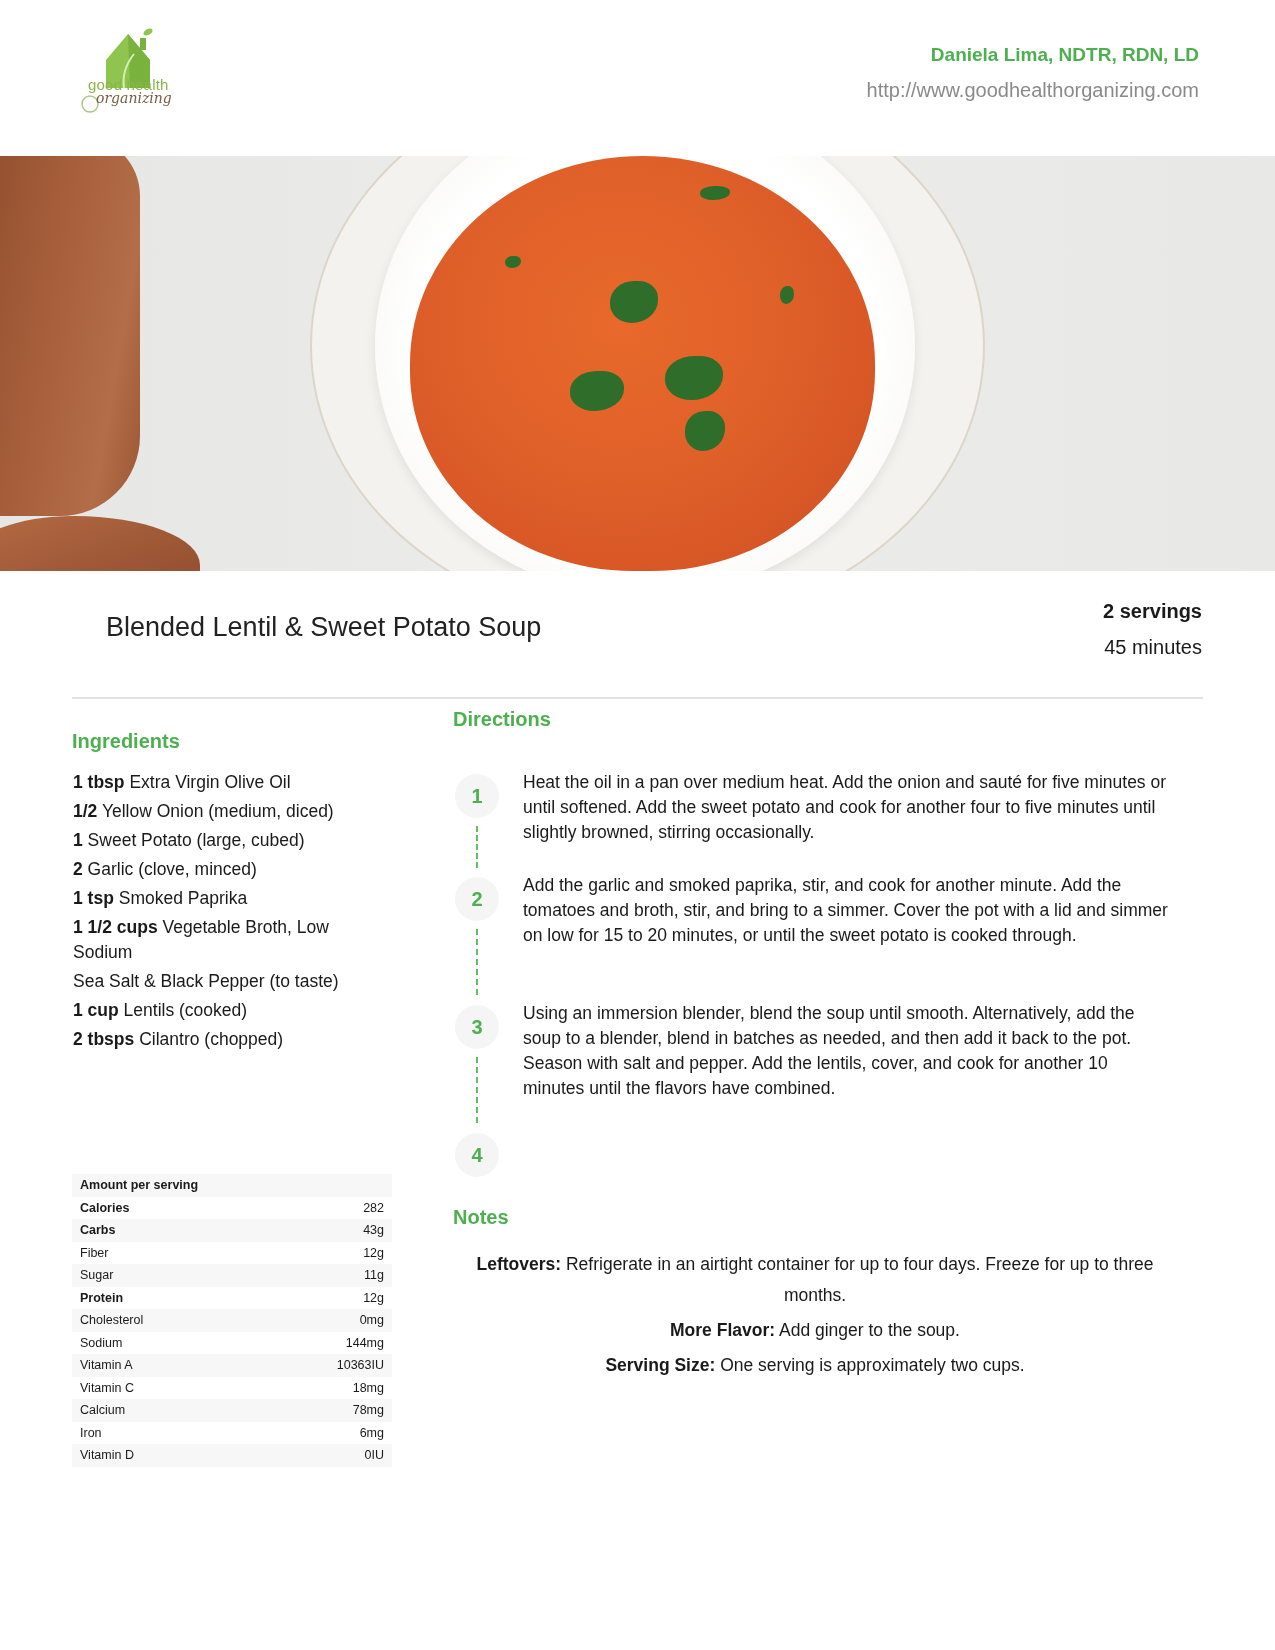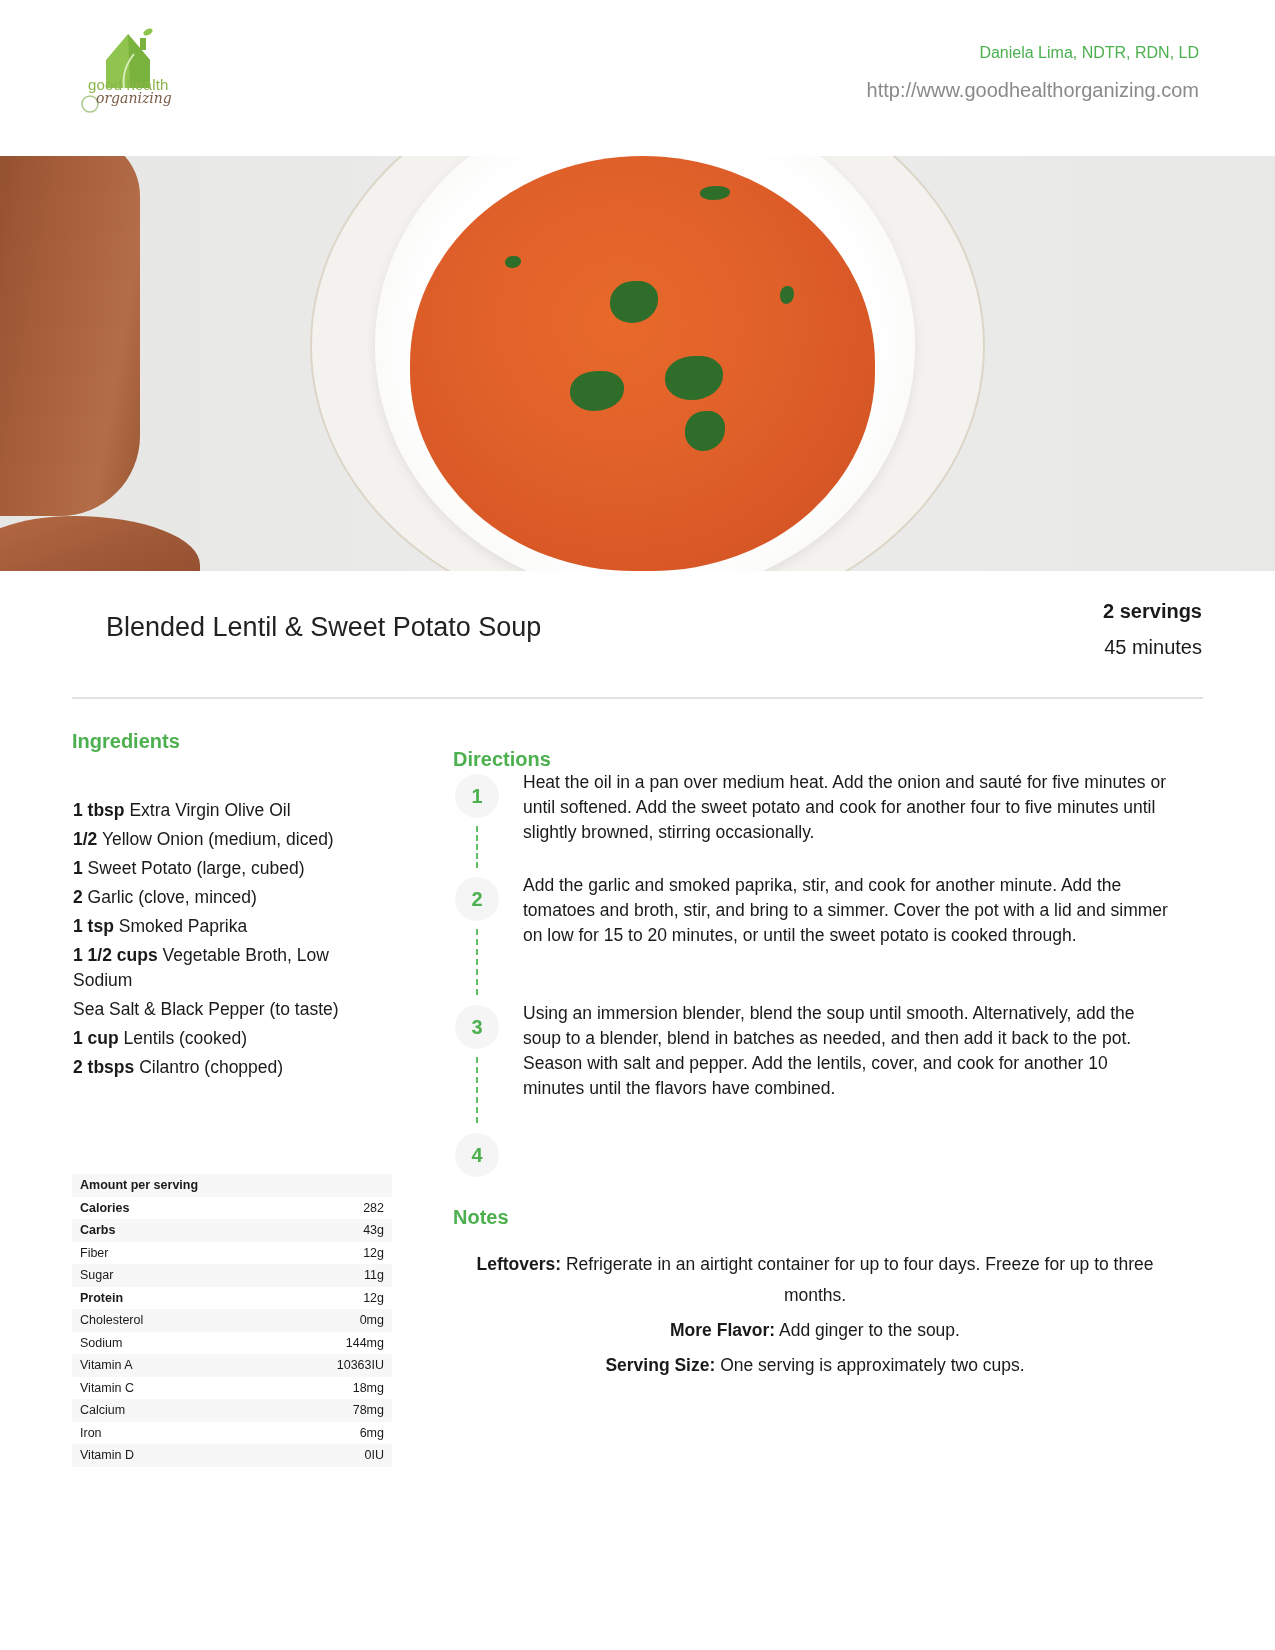--- a/index.html
+++ b/index.html
@@ -4,21 +4,21 @@
   <style>
     * { box-sizing: border-box; margin: 0; padding: 0; }
     html, body { width: 1275px; height: 1650px; background: #ffffff; }
     body { font-family: "Liberation Sans", "DejaVu Sans", sans-serif; color: #1a1a1a; position: relative; overflow: hidden; }
 
     
     .header { position: absolute; top: 0; left: 0; width: 1275px; height: 155px; }
     .logo { position: absolute; left: 78px; top: 24px; width: 112px; height: 96px; }
     .logo-text1 { position: absolute; left: 88px; top: 76px; font-size: 15px; color: #8bb54a; letter-spacing: 0.2px; }
     .logo-text2 { position: absolute; left: 96px; top: 90px; font-size: 14px; color: #7a5a44; font-style: italic; font-family: "DejaVu Serif", serif; }
-    .author { position: absolute; right: 76px; top: 44px; font-size: 16px; color: #4cb04f; font-weight: normal; text-align: right; }
+    .author { position: absolute; right: 76px; top: 44px; font-size: 19px; color: #4cb04f; font-weight: bold; text-align: right; }
     .website { position: absolute; right: 76px; top: 79px; font-size: 20px; color: #8a8a8a; text-align: right; }
 
     
     .hero { position: absolute; left: 0; top: 156px; width: 1275px; height: 415px; overflow: hidden;
       background: linear-gradient(90deg, #e6e6e4 0%, #ececea 50%, #e8e8e6 100%); }
     .napkin { position: absolute; left: -40px; top: -20px; width: 180px; height: 380px; border-radius: 0 60px 80px 0;
       background: linear-gradient(100deg, #8a4a2a 0%, #a65e3a 45%, #b36d48 80%, #9b5633 100%); }
     .napkin2 { position: absolute; left: -30px; top: 360px; width: 230px; height: 90px; border-radius: 50% 60% 0 0;
       background: linear-gradient(160deg, #b56a44, #8c4a2c); }
     .plate { position: absolute; left: 310px; top: -90px; width: 675px; height: 560px; border-radius: 50%;
@@ -32,21 +32,21 @@
     
     .title { position: absolute; left: 73px; top: 612px; font-size: 27px; color: #222; margin-left: 33px; }
     .servings { position: absolute; right: 73px; top: 600px; font-size: 20px; font-weight: bold; text-align: right; }
     .time { position: absolute; right: 73px; top: 636px; font-size: 20px; text-align: right; }
     .divider { position: absolute; left: 72px; top: 697px; width: 1131px; height: 2px; background: #e2e2e2; }
 
     
     .section-title { position: absolute; font-size: 20px; color: #4cb04f; font-weight: bold; }
 
     
-    .ingredients { position: absolute; left: 73px; top: 770px; width: 320px; list-style: none; margin-top: 28px; }
+    .ingredients { position: absolute; left: 73px; top: 770px; width: 320px; list-style: none; }
     .ingredients li { font-size: 17.5px; line-height: 25px; margin-bottom: 4px; color: #1a1a1a; }
     .ingredients b { font-weight: bold; }
 
     
     .nutrition { position: absolute; left: 72px; top: 1174px; width: 320px; }
     .nrow { display: flex; justify-content: space-between; height: 22.5px; align-items: center; padding: 0 8px; font-size: 12.5px; }
     .nrow:nth-child(odd) { background: #f7f7f7; }
     .nrow.bold .nlabel { font-weight: bold; }
 
     
@@ -162,21 +162,21 @@
   <div class="nrow">
       <span class="nlabel">Iron</span>
       <span>6mg</span>
     </div>
   <div class="nrow">
       <span class="nlabel">Vitamin D</span>
       <span>0IU</span>
     </div>
 </div>
 
-<div class="section-title" style="left:453px;top:708px;margin-top:40px;">Directions</div>
+<div class="section-title" style="left:453px;top:708px;">Directions</div>
 <div class="steps">
   <div class="step" style="height:103px;">
     <div class="step-num">1</div>
     <div class="step-line" style="height:42px;"></div>
     <div class="step-text">Heat the oil in a pan over medium heat. Add the onion and sauté for five minutes or until softened. Add the sweet potato and cook for another four to five minutes until slightly browned, stirring occasionally.</div>
   </div>
   <div class="step" style="height:128px;">
     <div class="step-num">2</div>
     <div class="step-line" style="height:66px;"></div>
     <div class="step-text">Add the garlic and smoked paprika, stir, and cook for another minute. Add the tomatoes and broth, stir, and bring to a simmer. Cover the pot with a lid and simmer on low for 15 to 20 minutes, or until the sweet potato is cooked through.</div>

